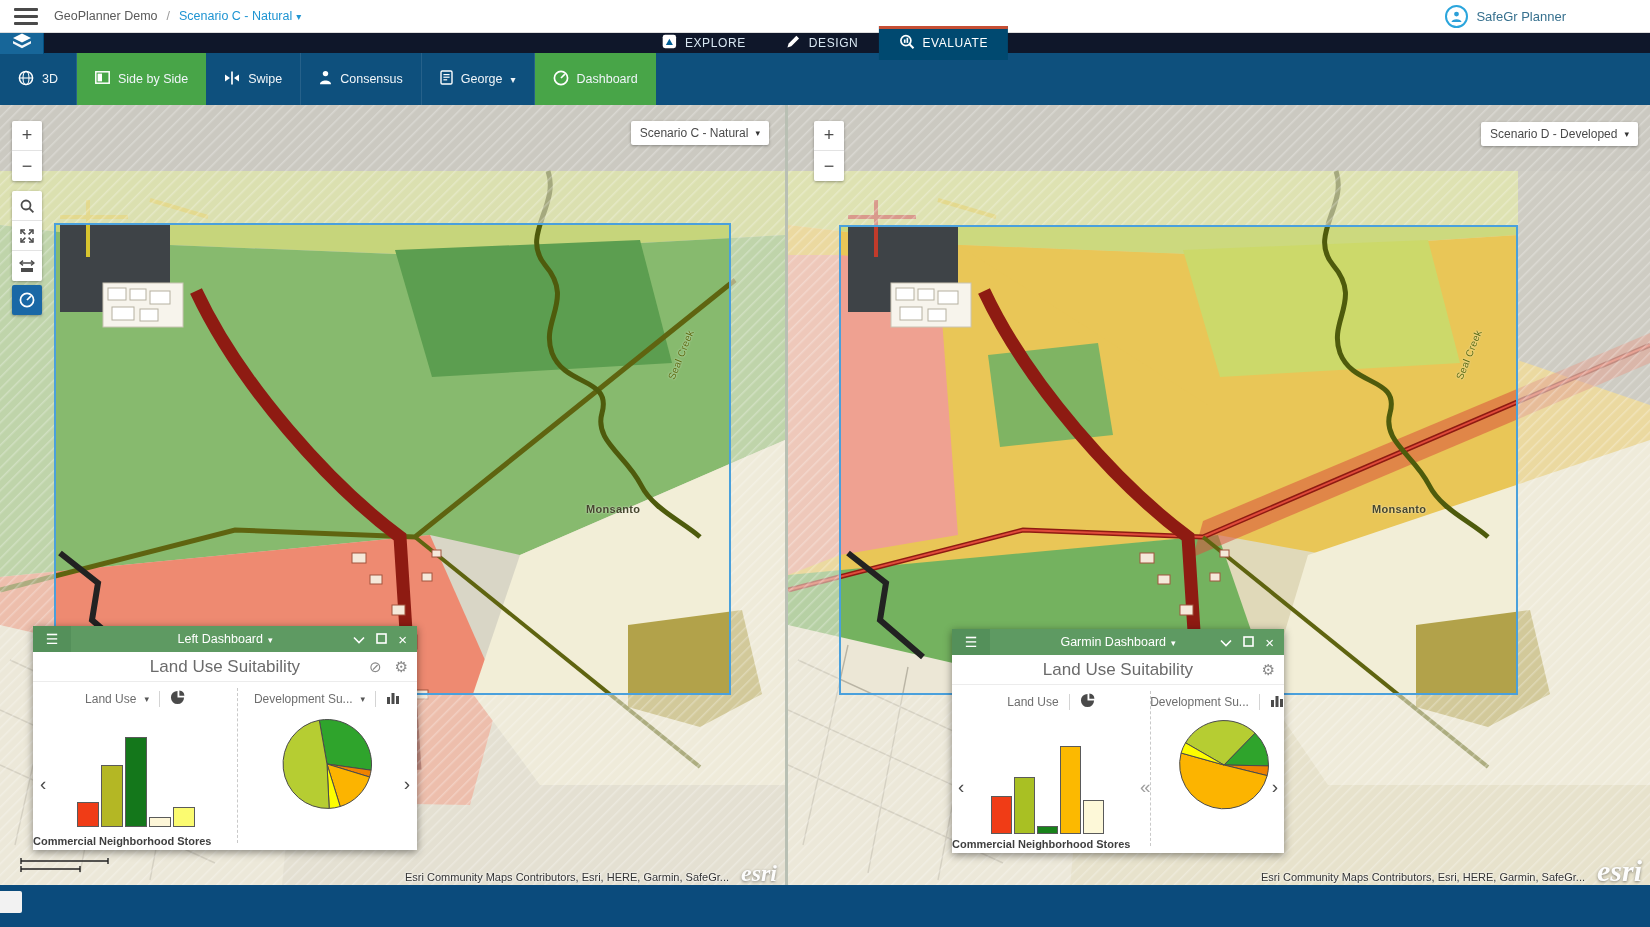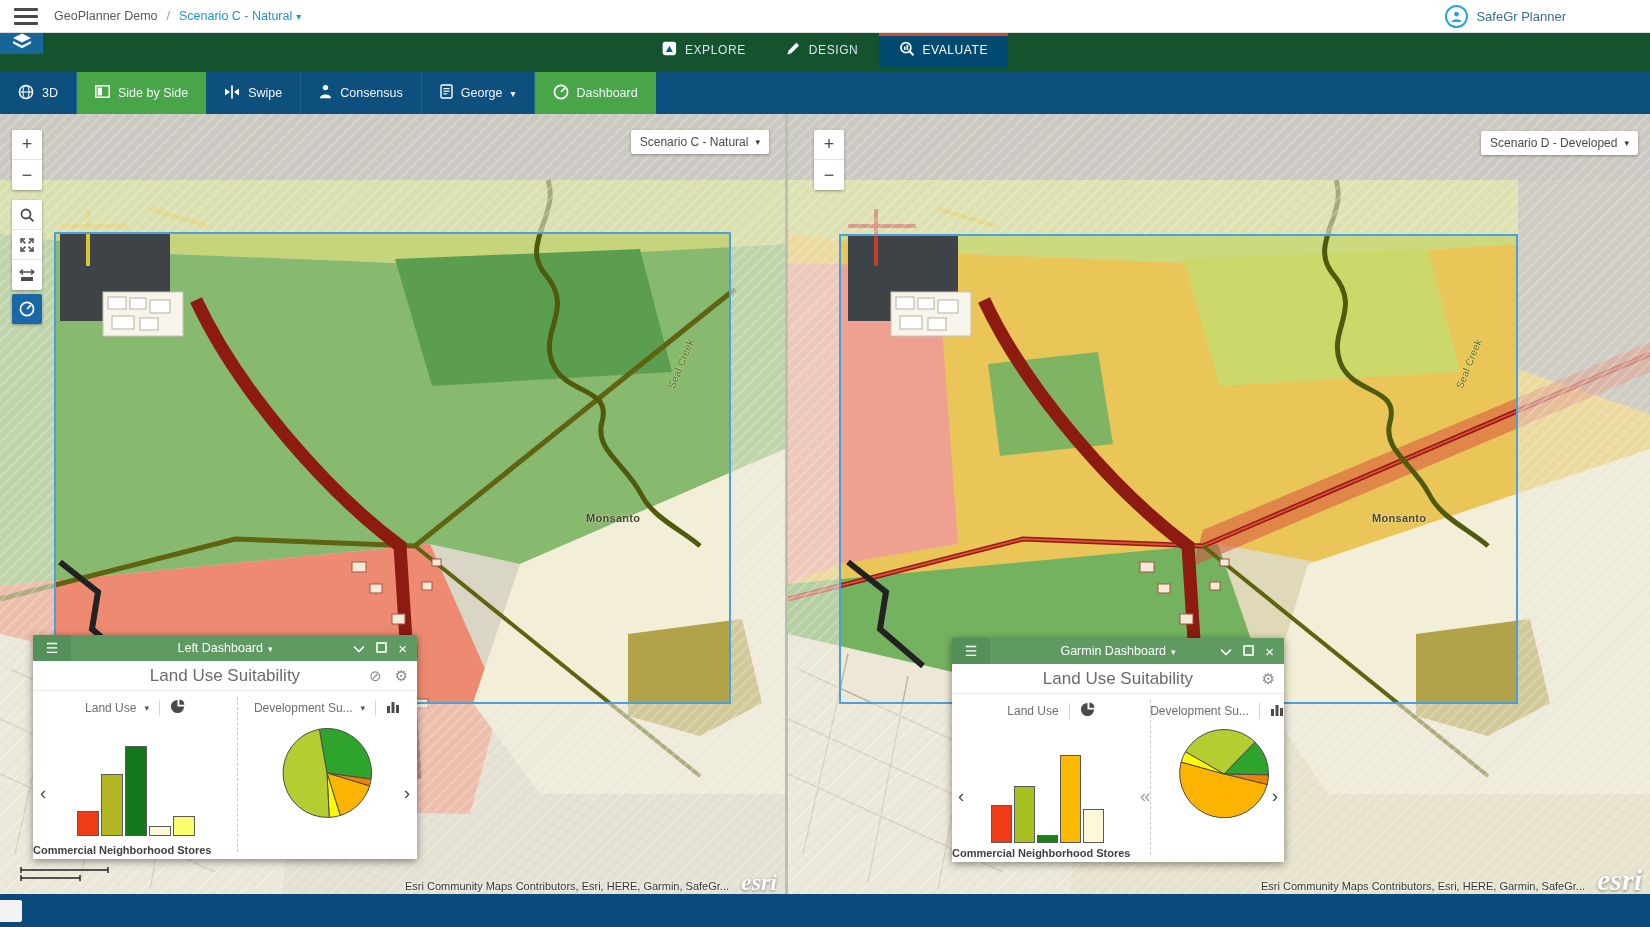--- a/index.html
+++ b/index.html
@@ -11,28 +11,28 @@
   .hamburger i { display:block; height:3px; background:#4a4a4a; border-radius:1px; }
   .crumb { font-size:12.5px; color:#5a5a5a; }
   .crumb-sep { color:#9a9a9a; margin:0 9px; font-size:12.5px; }
   .crumb-link { color:#1e94d2; font-size:12.5px; }
   .crumb-link .i { font-size:10px; margin-left:4px; }
   .userchip { margin-left:auto; display:flex; align-items:center; gap:8px; margin-right:70px; }
   .avatar { width:23px; height:23px; border:2px solid #2aa5dc; border-radius:50%; display:flex; align-items:center; justify-content:center; }
   .username { font-size:13px; color:#36708e; }
 
   
-  .navbar { height:39px; background:#14532d; display:flex; align-items:flex-start; position:relative; }
+  .navbar { height:20px; background:#0f172a; display:flex; align-items:center; position:relative; }
   .layersbtn { width:44px; background:#176699; display:flex; align-items:center; justify-content:center; border-right:1px solid #014f80; cursor:pointer; }
   .navtabs { position:absolute; left:50%; transform:translateX(-50%); height:34px; display:flex; }
   .tab { display:flex; align-items:center; gap:8px; padding:0 20px; color:#d8e7f2; font-size:12px; letter-spacing:.6px; cursor:pointer; }
   .tab.active { background:#004970; color:#fff; box-shadow:inset 0 3px 0 #c64f34; }
 
   
-  .toolbar { height:42px; background:#0e507d; display:flex; align-items:stretch; color:#f0f5f9; }
+  .toolbar { height:52px; background:#0e507d; display:flex; align-items:stretch; color:#f0f5f9; }
   .tbtn { display:flex; align-items:center; gap:8px; padding:0 18px; font-size:12.5px; cursor:pointer; border-right:1px solid rgba(255,255,255,.10); }
   .tbtn.green { background:#48a548; border-right:none; }
   .tbtn .i { font-size:10px; }
   .tb-right { margin-left:auto; display:flex; align-items:center; gap:9px; padding-right:14px; }
   .sync-label { font-size:11.5px; color:#c4d8e8; }
   .toggle { width:31px; height:14px; background:#67c767; border-radius:8px; position:relative; cursor:pointer; }
   .toggle .knob { position:absolute; left:1px; top:1px; width:12px; height:12px; border-radius:50%; background:#f6f6f6; box-shadow:0 1px 2px rgba(0,0,0,.35); }
 
   
   .maps { height:780px; display:flex; }

